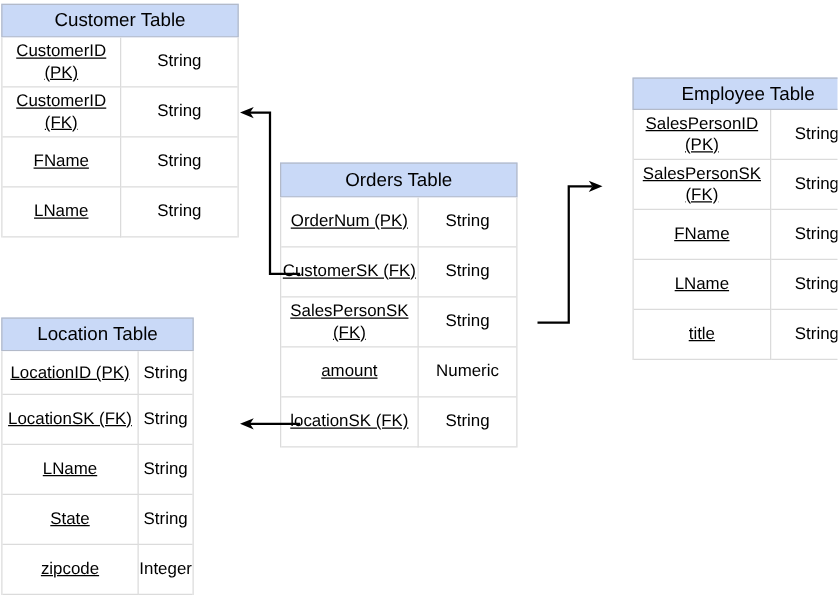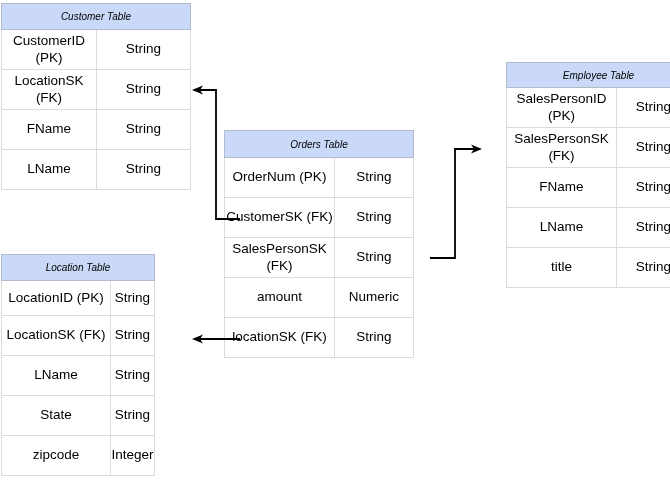--- a/index.html
+++ b/index.html
@@ -20,43 +20,42 @@
     color: var(--text);
   }
   .etable { position: absolute; }
   .thead {
     width: 100%;
     background: var(--header-fill);
     border: 1px solid var(--header-border);
     display: flex;
     align-items: center;
     justify-content: center;
-    font-size: 10px;
+    font-size: 15px;
     color: var(--text);
-    font-style: italic;
   }
   .tbody {
     display: grid;
     border-left: 1px solid var(--grid-border);
     border-right: 1px solid var(--grid-border);
     background: #fff;
   }
   .cell {
     display: flex;
     align-items: center;
     justify-content: center;
     text-align: center;
     font-size: 13.5px;
     line-height: 1.25;
     white-space: pre-line;
     border-bottom: 1px solid var(--grid-border);
     color: var(--text);
     overflow: hidden;
   }
-  .cell.c1 { border-right: 1px solid var(--grid-border); }
+  .cell.c1 { border-right: 1px solid var(--grid-border); text-decoration: underline; }
   #connector-layer {
     position: absolute;
     left: 0; top: 0;
     width: 670px; height: 480px;
     pointer-events: none;
   }
   #connector-layer .wire {
     fill: none;
     stroke: var(--connector);
     stroke-width: 1.8;
@@ -65,21 +64,21 @@
   #connector-layer .head { fill: var(--connector); stroke: none; }
 </style>
 </head>
 <body>
 
 <div class="etable" style="left:1px; top:3px; width:190px;">
   <div class="thead" style="height:27px;">Customer Table</div>
   <div class="tbody" style="grid-template-columns:95px 1fr; grid-auto-rows:40px;">
     <div class="cell c1">CustomerID (PK)</div>
     <div class="cell">String</div>
-    <div class="cell c1">LocationSK
+    <div class="cell c1">CustomerID
 (FK)</div>
     <div class="cell">String</div>
     <div class="cell c1">FName</div>
     <div class="cell">String</div>
     <div class="cell c1">LName</div>
     <div class="cell">String</div>
   </div>
 </div>
 
 <div class="etable" style="left:224px; top:130px; width:190px;">

